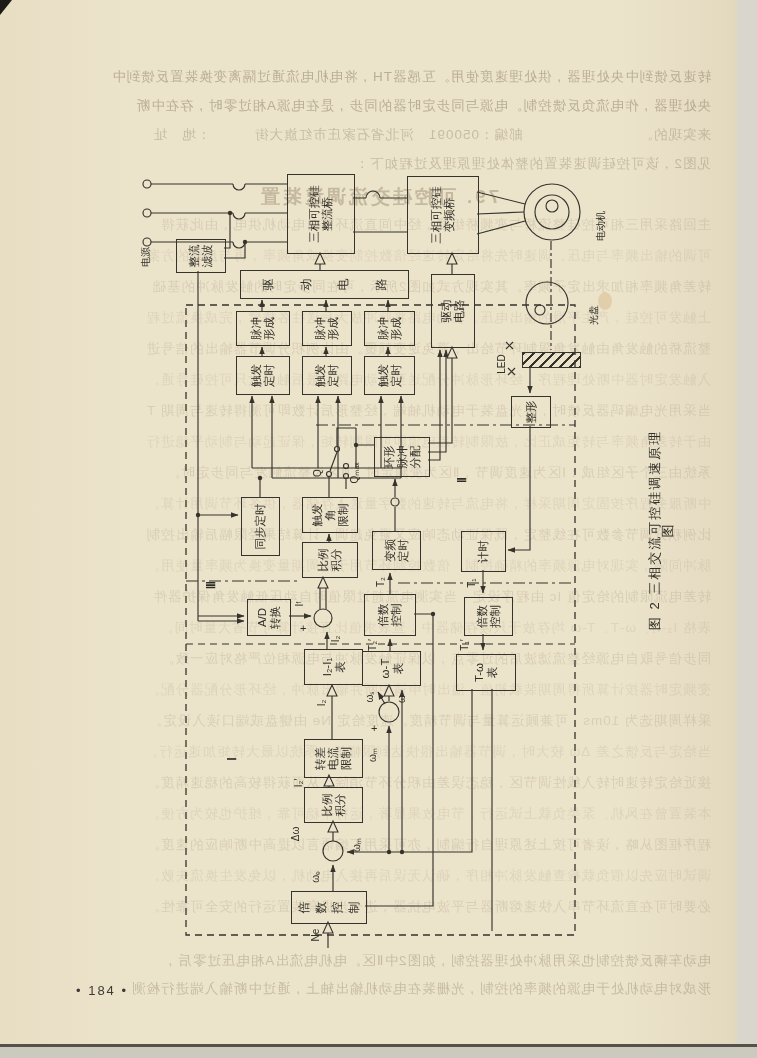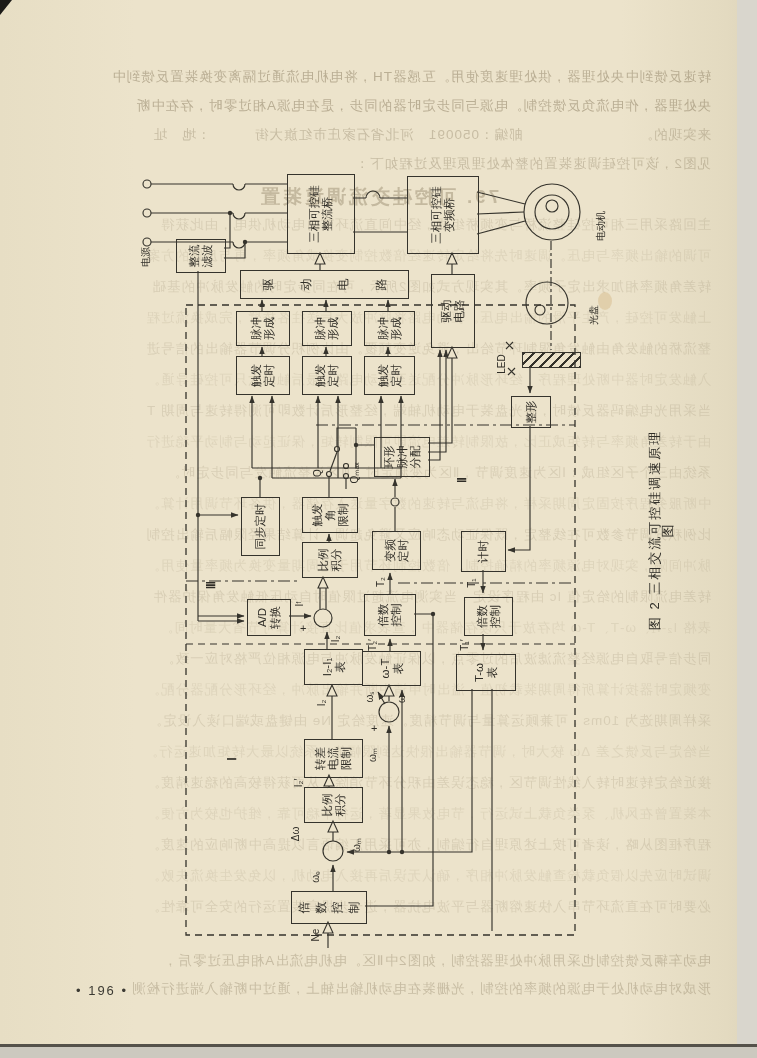--- a/index.html
+++ b/index.html
@@ -468,18 +468,18 @@
     </div>
   <div class="vout reg" style="left:226px;top:751px;width:12px;height:16px;">
       <div class="vin" style="width: 16px; height: 12px;">Ⅰ</div>
     </div>
 
   <div class="vout cap" style="left:648px;top:424px;width:26px;height:212px;">
       <div class="vin" style="width: 212px; height: 26px;">图 2  三相交流可控硅调速原理图</div>
     </div>
 </div>
 
-<div id="pagenum">• 196 •</div>
+<div id="pagenum">• 184 •</div>
 
 <div id="edge-right"></div>
 <div id="edge-bottom"></div>
 <div id="edge-bottom2"></div>
 <div id="corner-mark"></div>
 
 </body></html>

